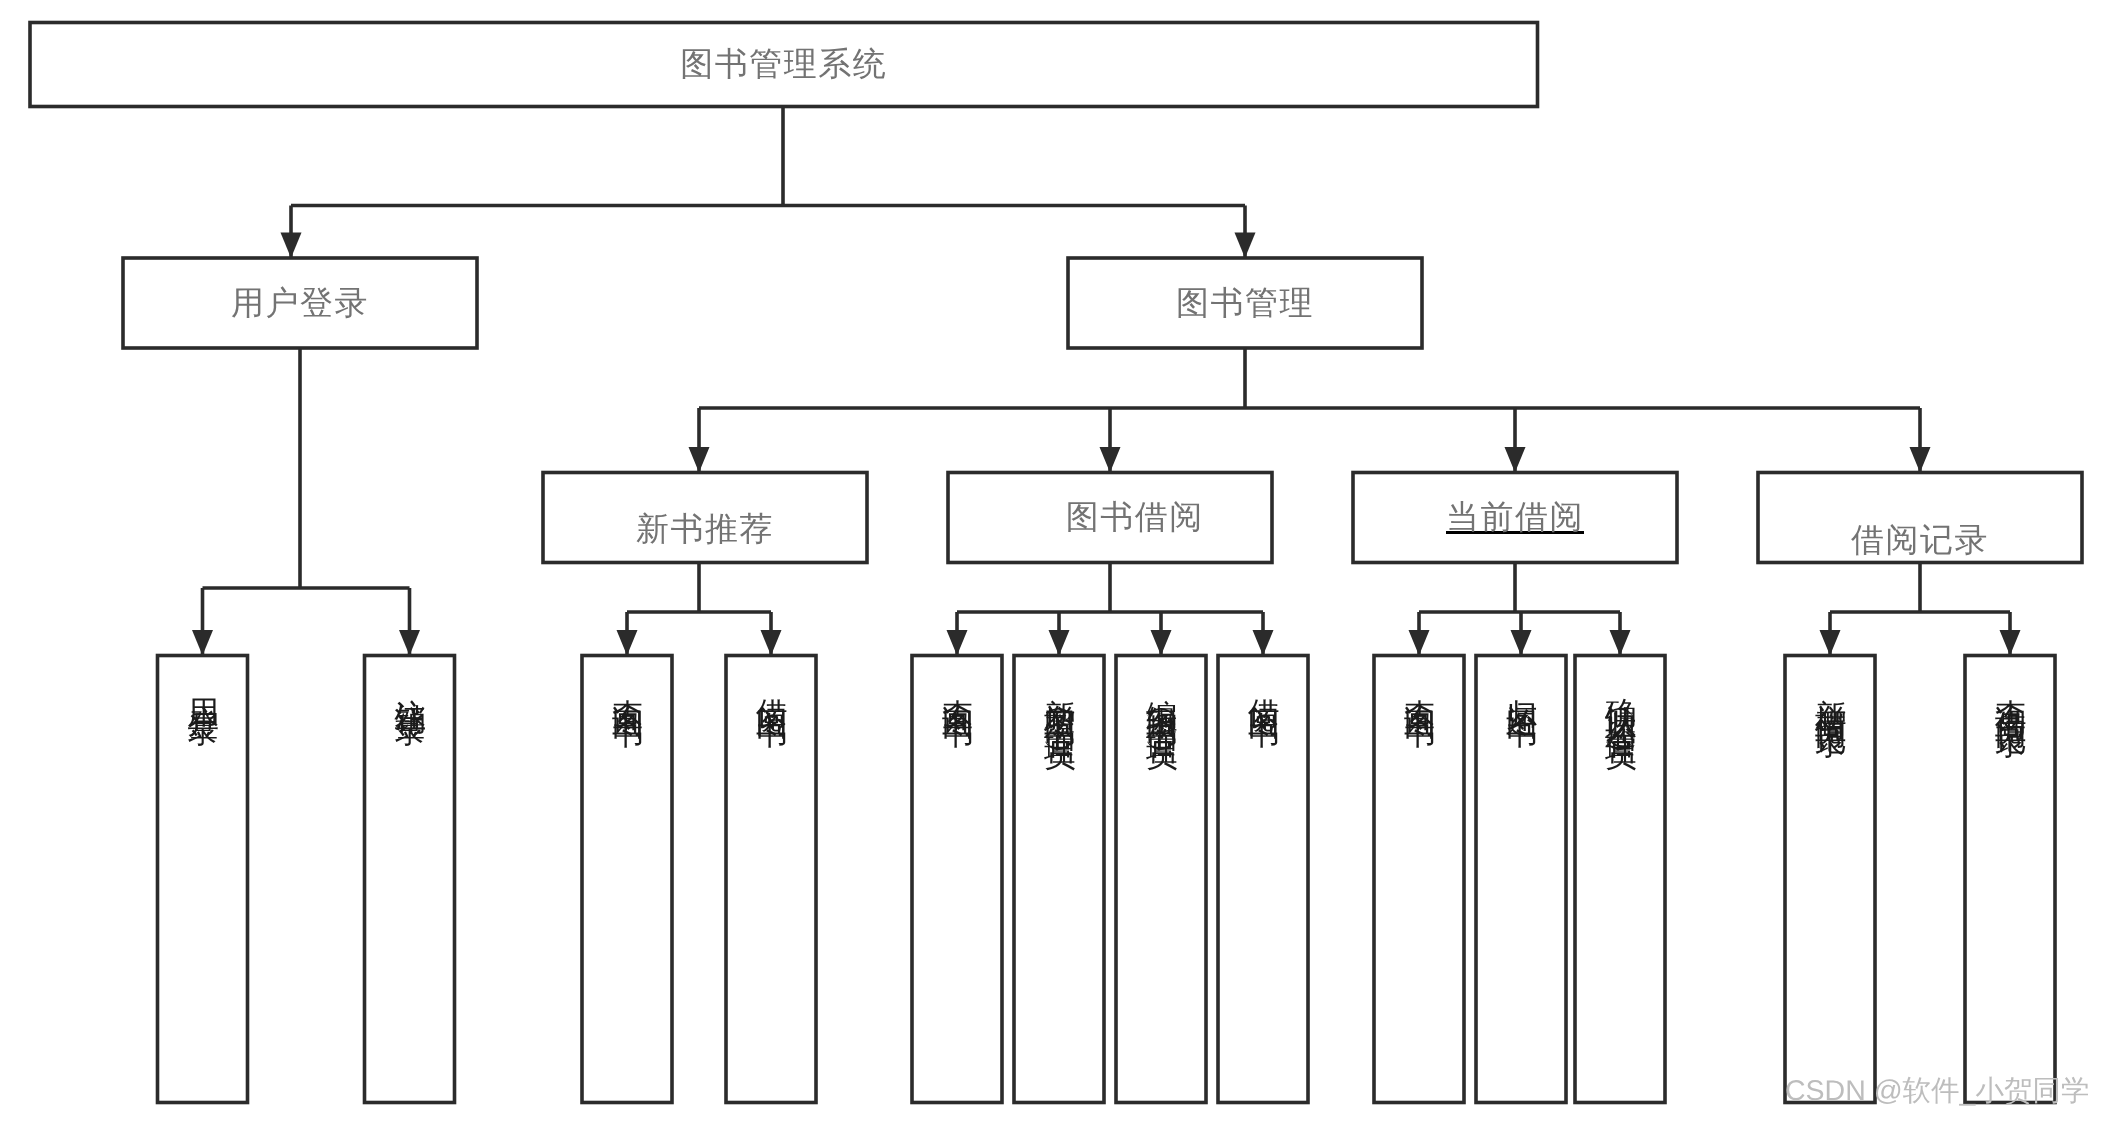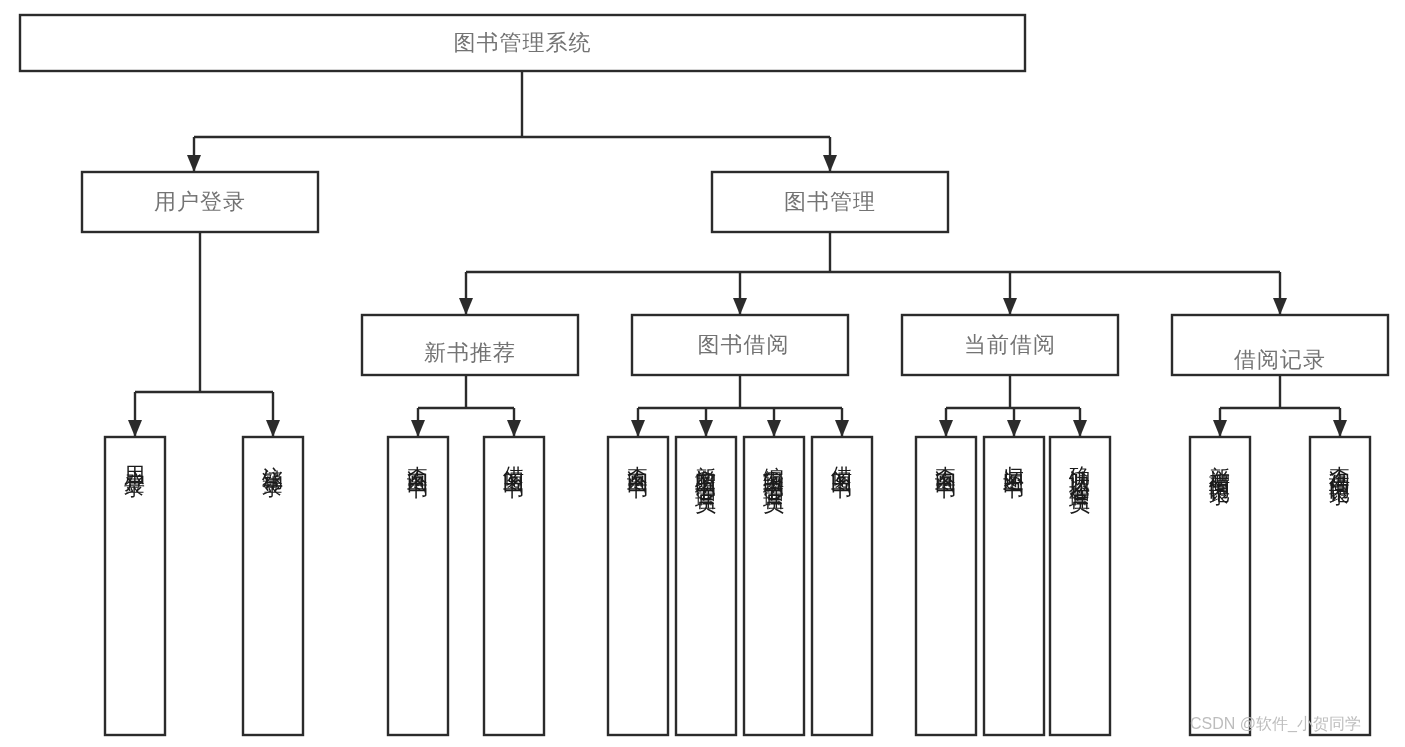--- a/index.html
+++ b/index.html
@@ -63,21 +63,21 @@
     font-size: 22px;
     color: #737373;
     letter-spacing: 1px;
     white-space: nowrap;
   }
   .watermark-box {
     position: absolute;
     left: 1190px;
     top: 714px;
     color: #bdbdbd;
-    font-size: 16px;
+    font-size: 19px;
     font-family: "Liberation Sans", "DejaVu Sans", sans-serif;
     white-space: nowrap;
   }
 </style>
 </head>
 <body>
 
 <div id="diagram-root">
   <svg id="diagram-svg" width="1405" height="747" viewBox="0 0 1405 747">
     <defs>
@@ -182,24 +182,24 @@
       </div>
       <div class="hlabel-box" style="left: 82px; top: 172px; width: 236px; height: 60px;">
         <span class="hlabel-text">用户登录</span>
       </div>
       <div class="hlabel-box" style="left: 712px; top: 172px; width: 236px; height: 60px;">
         <span class="hlabel-text">图书管理</span>
       </div>
       <div class="hlabel-box" style="left: 362px; top: 315px; width: 216px; height: 75px;">
         <span class="hlabel-text">新书推荐</span>
       </div>
-      <div class="hlabel-box" style="left: 632px; top: 315px; width: 223px; height: 60px;">
+      <div class="hlabel-box" style="left: 632px; top: 315px; width: 223px; height: 60px; padding-left: 13px;">
         <span class="hlabel-text">图书借阅</span>
       </div>
-      <div class="hlabel-box" style="left: 902px; top: 315px; width: 216px; height: 60px;">
+      <div class="hlabel-box" style="left: 902px; top: 315px; width: 216px; height: 60px; text-decoration: underline;">
         <span class="hlabel-text">当前借阅</span>
       </div>
       <div class="hlabel-box" style="left: 1172px; top: 315px; width: 216px; height: 60px; align-items: flex-end;">
         <span class="hlabel-text">借阅记录</span>
       </div>
       <div class="vlabel-box" style="left: 105px; top: 437px; width: 60px; height: 298px; align-items: flex-start; padding-top: 12px; box-sizing: border-box;">
         <span class="vlabel-text">用户登录</span>
       </div>
       <div class="vlabel-box" style="left: 243px; top: 437px; width: 60px; height: 298px; align-items: flex-start; padding-top: 12px; box-sizing: border-box;">
         <span class="vlabel-text">注销登录</span>

